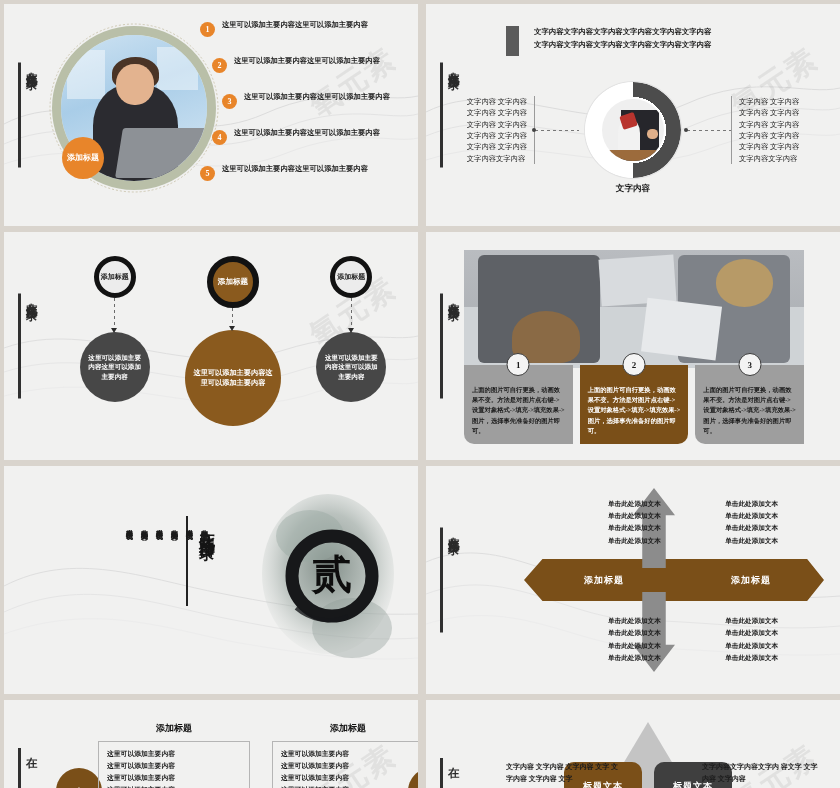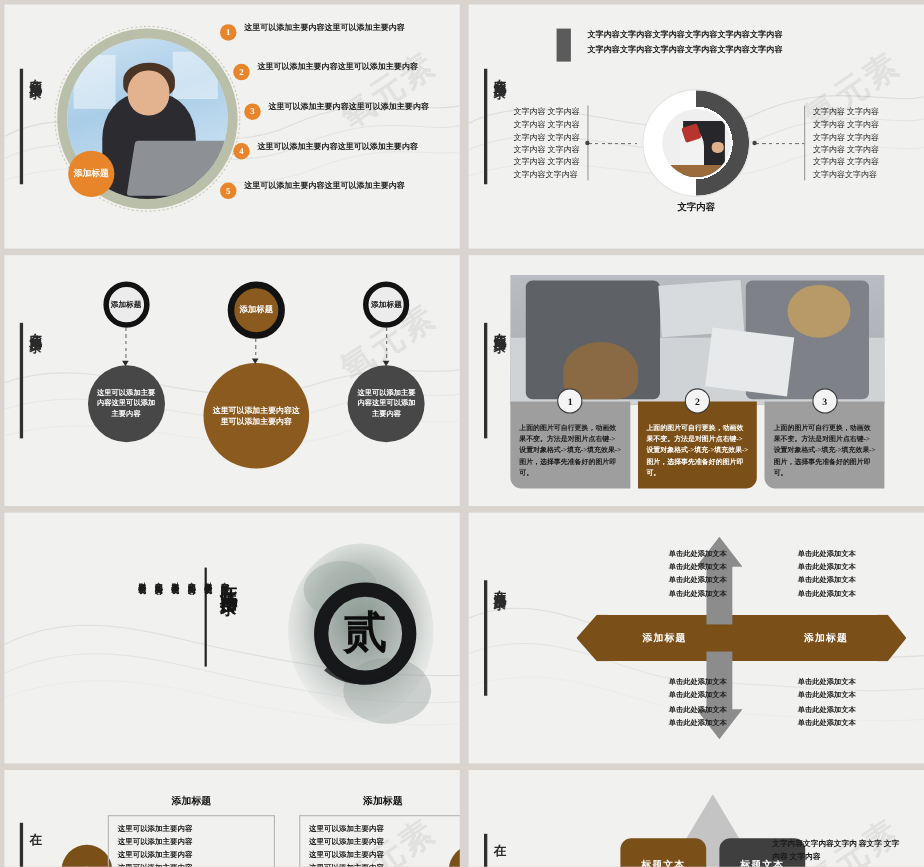--- a/index.html
+++ b/index.html
@@ -577,17 +577,18 @@
     <div class="s8">
       <div class="s8-peak"></div>
       <div class="s8-boxes">
         <div class="s8-box brown">
           <span>标题文本</span>
         </div>
         <div class="s8-box dark">
           <span>标题文本</span>
         </div>
       </div>
+      <div class="s8-tx s8-txL">文字内容 文字内容 文字内容 文字 文字内容 文字内容 文字</div>
       <div class="s8-tx s8-txR">文字内容文字内容文字内 容文字 文字内容 文字内容</div>
     </div>
   </div>
 
 </div>
 
 </body></html>

